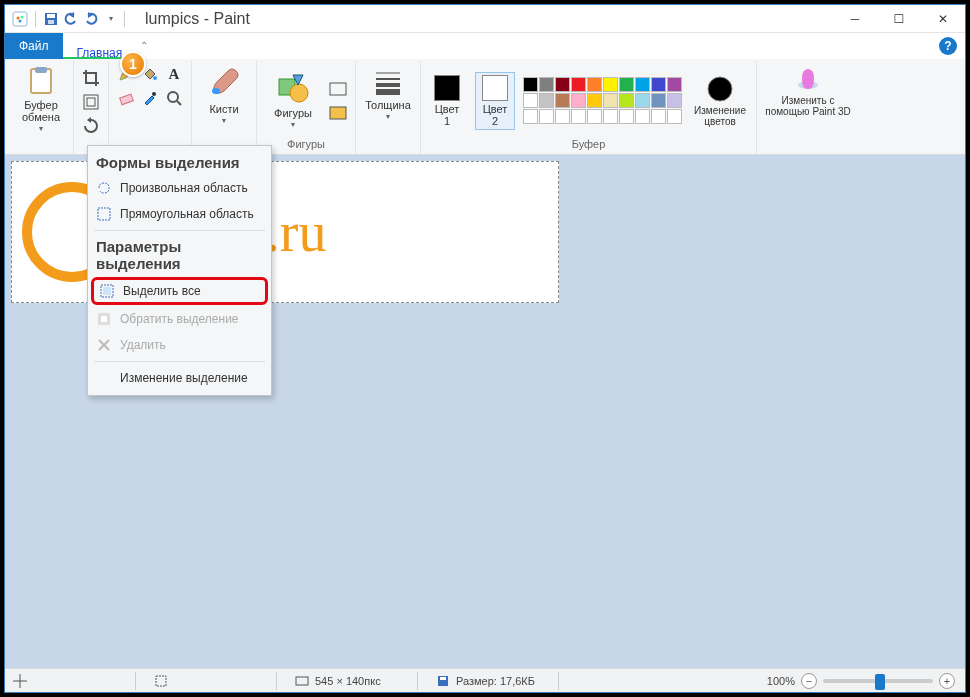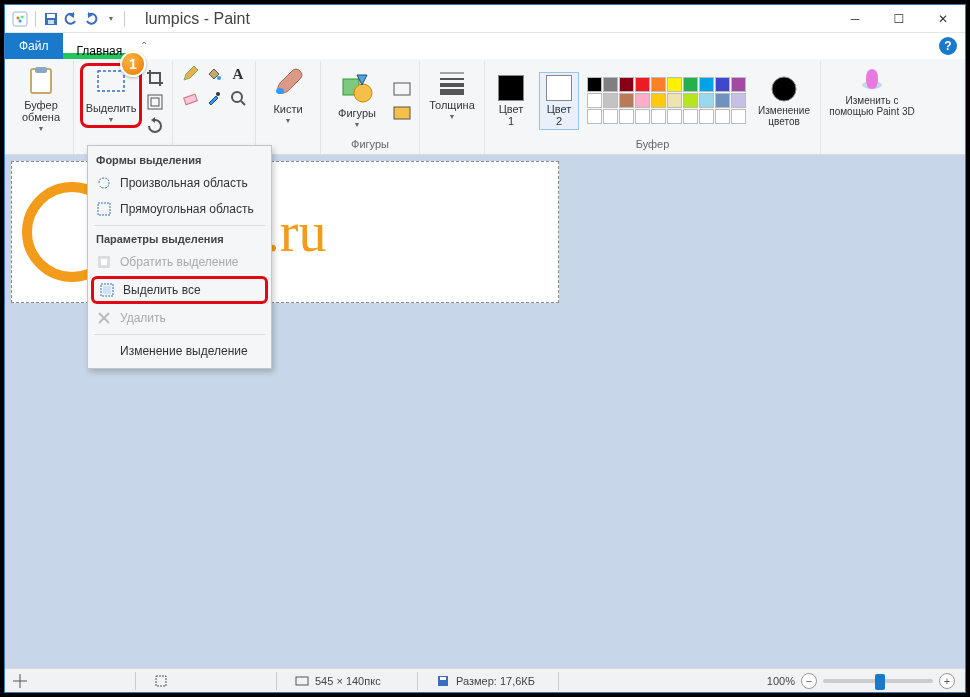--- a/index.html
+++ b/index.html
@@ -8,21 +8,21 @@
 .titlebar { height: 28px; background: #fff; display: flex; align-items: center; padding: 0 0 0 6px; border-bottom: 1px solid #e5e5e5; }
 .qat { display: flex; align-items: center; gap: 2px; }
 .qat-icon { width: 18px; height: 18px; display: flex; align-items: center; justify-content: center; }
 .divider-v { width: 1px; height: 16px; background: #ccc; margin: 0 4px; }
 .title-text { font-size: 16px; color: #444; margin-left: 4px; padding-left: 12px; }
 .win-controls { margin-left: auto; display: flex; }
 .win-btn { width: 44px; height: 28px; display: flex; align-items: center; justify-content: center; font-size: 12px; color: #333; }
 .tabbar { height: 26px; display: flex; align-items: stretch; background: #fff; }
 .tab { padding: 0 14px; font-size: 12px; display: flex; align-items: center; cursor: default; }
 .tab.file { background: #1979ca; color: #fff; }
-.tab.active { border-bottom: 6px solid #22c55e; color: #000000; margin-top: 15px; }
+.tab.active { border-bottom: 2px solid #22c55e; color: #1d4ed8; margin-top: 15px; }
 .help-icon { margin-left: auto; width: 18px; height: 18px; border-radius: 50%; background: #1979ca; color: #fff; font-size: 12px; font-weight: bold; display: flex; align-items: center; justify-content: center; margin-right: 8px; margin-top: 4px; }
 .collapse-arrow { width: 16px; height: 14px; font-size: 10px; color: #777; display:flex;align-items:center;justify-content:center; margin-right:4px; margin-top:5px;}
 .ribbon { height: 96px; background: #f5f6f7; border-bottom: 1px solid #dadbdc; display: flex; padding: 2px 4px 0 4px; }
 .group { display: flex; flex-direction: column; align-items: center; padding: 2px 6px 0 6px; position: relative; border-right: 1px solid #e2e3e4; }
 .group-body { flex: 1; display: flex; align-items: flex-start; gap: 2px; }
 .group-label { font-size: 11px; color: #666; margin-bottom: 2px; height: 14px; }
 .big-btn { display: flex; flex-direction: column; align-items: center; width: 52px; padding: 2px; font-size: 11px; color: #333; text-align: center; gap: 2px; }
 .big-btn .ico { width: 32px; height: 32px; }
 .drop-arrow { font-size: 7px; color: #666; }
 .highlight-outline { border: 3px solid #e30613; border-radius: 8px; }
@@ -34,21 +34,21 @@
 .shape-side { display:flex; flex-direction:column; gap:2px;}
 .swatch { width:16px; height:16px; border:1px solid #888; }
 .swatch.big { width:26px; height:26px; }
 .color-grid { display: grid; grid-template-columns: repeat(10, 15px); grid-auto-rows: 15px; gap: 1px; }
 .color-grid .c { border: 1px solid #bbb; }
 .canvas-area { flex: 1; background: #c7d6e8; position: relative; overflow: hidden; }
 .canvas { position: absolute; top: 6px; left: 6px; width: 548px; height: 142px; background: #fff; border: 1px dashed #888; display:flex; align-items:center; padding-left:10px; }
 .canvas-text { font-size: 56px; color: #f39b1a; font-weight: 400; font-family: Georgia, serif; }
 .canvas-logo { width:100px; height:100px; border-radius:50%; border:10px solid #f39b1a; margin-right:10px; position:relative; overflow:hidden;}
 .dropdown { position: absolute; top: 140px; left: 82px; width: 185px; background: #f5f6f7; border: 1px solid #c2c6ca; box-shadow: 2px 3px 6px rgba(0,0,0,.2); z-index: 25; font-size: 12px; padding: 4px 0; }
-.dd-header { padding: 4px 8px; font-weight: 600; color: #444; font-size: 11px; }
+.dd-header { padding: 4px 8px; font-weight: 600; color: #444; font-size: 15px; }
 .dd-item { display: flex; align-items: center; gap: 8px; padding: 5px 8px; color: #333; }
 .dd-item.disabled { color: #aaa; }
 .dd-item.hl { border: 3px solid #e30613; border-radius: 6px; margin: 1px 3px; padding: 3px 5px; position: relative; }
 .dd-ico { width: 16px; height: 16px; display: flex; align-items: center; justify-content: center; }
 .dd-sep { height: 1px; background: #ddd; margin: 3px 6px; }
 .statusbar { height: 24px; background: #f1f2f3; border-top: 1px solid #dadbdc; display: flex; align-items: center; font-size: 11px; color: #444; }
 .sb-sep { width:1px; height:18px; background:#ccc; margin:0 10px;}
 .sb-seg { display:flex; align-items:center; gap:6px; padding:0 8px; min-width: 120px;}
 .zoom { margin-left:auto; display:flex; align-items:center; gap:6px; padding-right:10px;}
 .zoom-track { width:110px; height:4px; background:#ccc; border-radius:2px; position:relative;}
@@ -121,27 +121,20 @@
           <span style="white-space:pre-line;">Буфер обмена</span>
           <span class="drop-arrow">▼</span>
         </div>
       </div>
       <div class="group-label"></div>
     </div>
 
     <div class="group" style="position:relative;">
       <div class="badge" style="top:-10px; left:46px;">1</div>
       <div class="group-body">
-        <div class="big-btn highlight-outline" style="width:62px;">
-          <svg class="ico" width="32" height="28">
-              <rect x="3" y="3" width="26" height="20" fill="none" stroke="#3a6fbf" stroke-width="1.5" stroke-dasharray="3 2"></rect>
-            </svg>
-          <span>Выделить</span>
-          <span class="drop-arrow">▼</span>
-        </div>
         <div style="display:flex;flex-direction:column;gap:2px;padding-top:4px;">
           <div class="mini">
               <svg width="18" height="18">
                 <path d="M4 1 V14 H17 M1 4 H14 V17" stroke="#555" stroke-width="2" fill="none"></path>
               </svg>
             </div>
           <div class="mini">
               <svg width="18" height="18">
                 <rect x="2" y="2" width="14" height="14" fill="none" stroke="#555"></rect>
                 <rect x="5" y="5" width="8" height="8" fill="none" stroke="#555"></rect>
@@ -345,37 +338,37 @@
     <div class="dd-item">
       <div class="dd-ico">
           <svg width="14" height="14">
             <rect x="1" y="1" width="12" height="12" fill="none" stroke="#3a6fbf" stroke-dasharray="2 1"></rect>
           </svg>
         </div>
       <span>Прямоугольная область</span>
     </div>
     <div class="dd-sep"></div>
     <div class="dd-header" style="position:relative;">Параметры выделения</div>
+    <div class="dd-item hl">
+      <div class="dd-ico">
+          <svg width="14" height="14">
+            <rect x="1" y="1" width="12" height="12" fill="none" stroke="#3a6fbf" stroke-dasharray="2 1"></rect>
+            <rect x="3" y="3" width="8" height="8" fill="#cde3f7"></rect>
+          </svg>
+        </div>
+      <span>Выделить все</span>
+    </div>
     <div class="dd-item disabled">
       <div class="dd-ico">
           <svg width="14" height="14">
             <rect x="1" y="1" width="12" height="12" fill="#ddd"></rect>
             <rect x="4" y="4" width="6" height="6" fill="#fff"></rect>
           </svg>
         </div>
       <span womanhood="">Обратить выделение</span>
-    </div>
-    <div class="dd-item hl">
-      <div class="dd-ico">
-          <svg width="14" height="14">
-            <rect x="1" y="1" width="12" height="12" fill="none" stroke="#3a6fbf" stroke-dasharray="2 1"></rect>
-            <rect x="3" y="3" width="8" height="8" fill="#cde3f7"></rect>
-          </svg>
-        </div>
-      <span>Выделить все</span>
     </div>
     <div class="dd-item disabled">
       <div class="dd-ico">
           <svg width="14" height="14">
             <line x1="2" y1="2" x2="12" y2="12" stroke="#bbb" stroke-width="2"></line>
             <line x1="12" y1="2" x2="2" y2="12" stroke="#bbb" stroke-width="2"></line>
           </svg>
         </div>
       <span>Удалить</span>
     </div>

